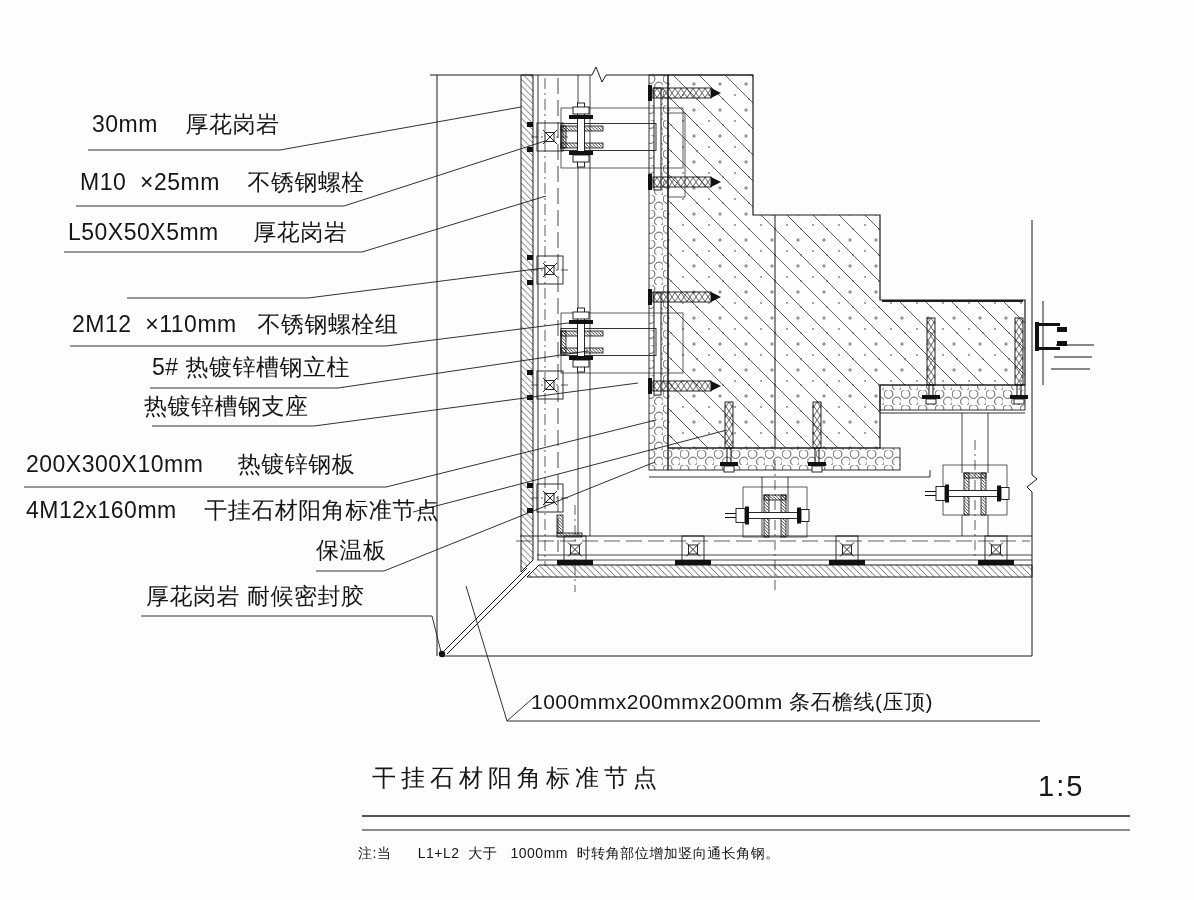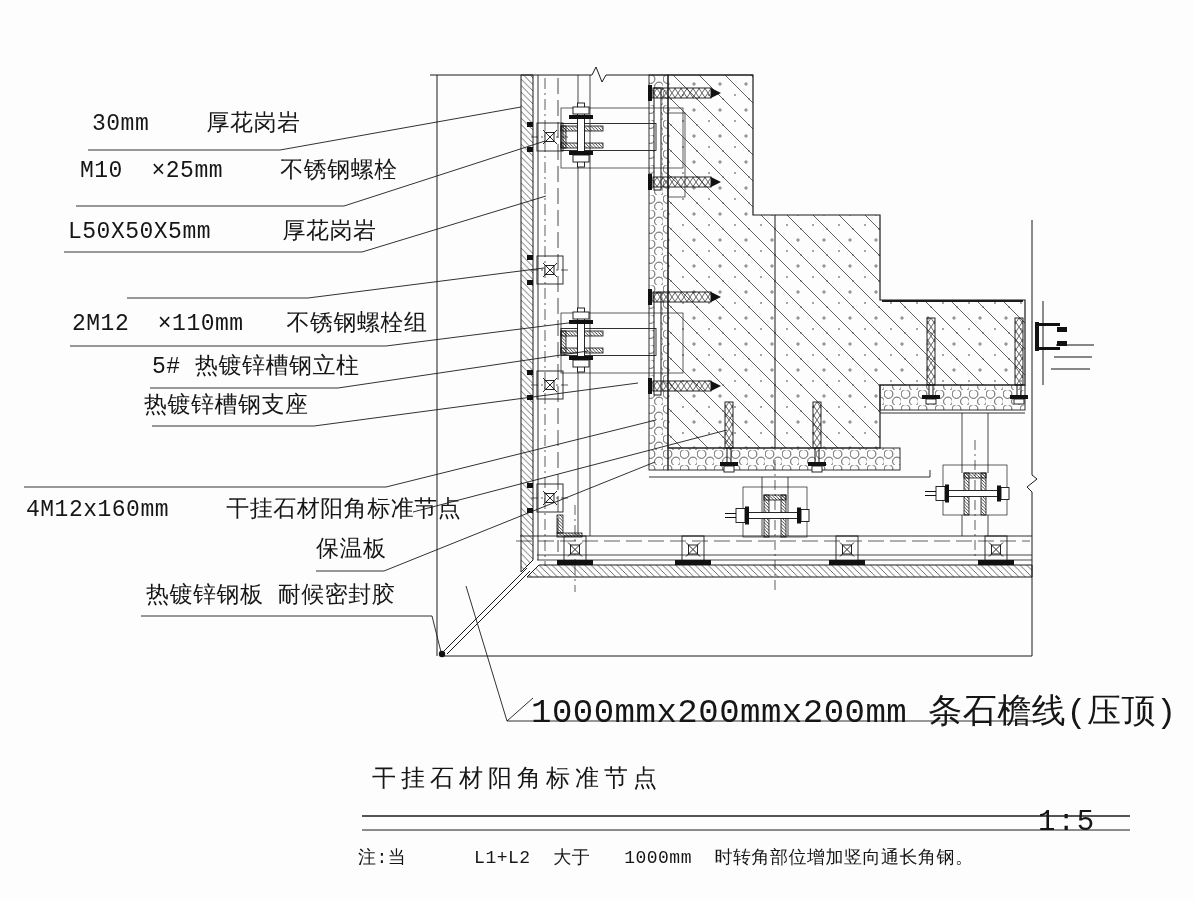--- a/index.html
+++ b/index.html
@@ -1,23 +1,23 @@
 <!DOCTYPE html>
 <html><head>
 <meta charset="utf-8">
 <style>
   html,body{margin:0;padding:0;background:#fff;}
   #page{position:relative;width:1194px;height:900px;background:#fdfdfd;overflow:hidden;
-        font-family:Liberation Mono, monospace;color:#161616;}
+        font-family:Liberation Sans, sans-serif;color:#161616;}
   #cad{position:absolute;left:0;top:0;}
   .callout{position:absolute;white-space:pre;font-size:23px;letter-spacing:.5px;line-height:1.05;}
   .t-title{position:absolute;font-size:24px;letter-spacing:5px;}
-  .t-scale{position:absolute;font-size:29px;letter-spacing:2px;margin-top:36px;}
-  .t-caption{position:absolute;font-size:34px;letter-spacing:.5px;white-space:pre;}
-  .t-note{position:absolute;font-size:18px;white-space:pre;letter-spacing:.5px;}
+  .t-scale{position:absolute;font-size:29px;letter-spacing:2px;}
+  .t-caption{position:absolute;font-size:21px;letter-spacing:.5px;white-space:pre;}
+  .t-note{position:absolute;font-size:14px;white-space:pre;letter-spacing:.5px;}
 </style>
 </head>
 <body>
 
 <div id="page">
 
 <svg id="cad" width="1194" height="900" viewBox="0 0 1194 900">
   <defs>
     <pattern id="conc" width="26" height="26" patternUnits="userSpaceOnUse">
       <path d="M-3,-3 L29,29" stroke="#3a3a3a" stroke-width="0.8" fill="none"></path>
@@ -235,27 +235,28 @@
     <path d="M507,721 L533,698"></path>
   </g>
 
   <g stroke="#1b1b1b">
     <line x1="362" y1="816" x2="1130" y2="816" stroke-width="1.4"></line>
     <line x1="362" y1="830" x2="1130" y2="830" stroke-width="1"></line>
   </g>
 </svg>
 
 <div class="callout" style="left:92px;top:112px">30mm    厚花岗岩</div>
-<div class="callout" style="left:80px;top:159px">M10  ×25mm    不锈钢螺栓</div>
+<div class="callout" style="left:80px;top:170px">M10  ×25mm    不锈钢螺栓</div>
 <div class="callout" style="left:68px;top:220px">L50X50X5mm     厚花岗岩</div>
 <div class="callout" style="left:72px;top:312px">2M12  ×110mm   不锈钢螺栓组</div>
 <div class="callout" style="left:152px;top:355px">5# 热镀锌槽钢立柱</div>
 <div class="callout" style="left:144px;top:394px">热镀锌槽钢支座</div>
+<div class="callout" style="left:26px;top:452px">200X300X10mm     热镀锌钢板</div>
 <div class="callout" style="left:26px;top:498px">4M12x160mm    干挂石材阳角标准节点</div>
 <div class="callout" style="left:316px;top:538px">保温板</div>
-<div class="callout" style="left:146px;top:584px">热镀锌钢板 耐候密封胶</div>
+<div class="callout" style="left:146px;top:584px">厚花岗岩 耐候密封胶</div>
 
 <div class="t-caption" style="left:531px;top:688px">1000mmx200mmx200mm 条石檐线(压顶)</div>
 <div class="t-title" style="left:372px;top:762px">干挂石材阳角标准节点</div>
 <div class="t-scale" style="left:1038px;top:770px">1:5</div>
 <div class="t-note" style="left:358px;top:845px">注:当      L1+L2  大于   1000mm  时转角部位增加竖向通长角钢。</div>
 
 </div>
 
 </body></html>

